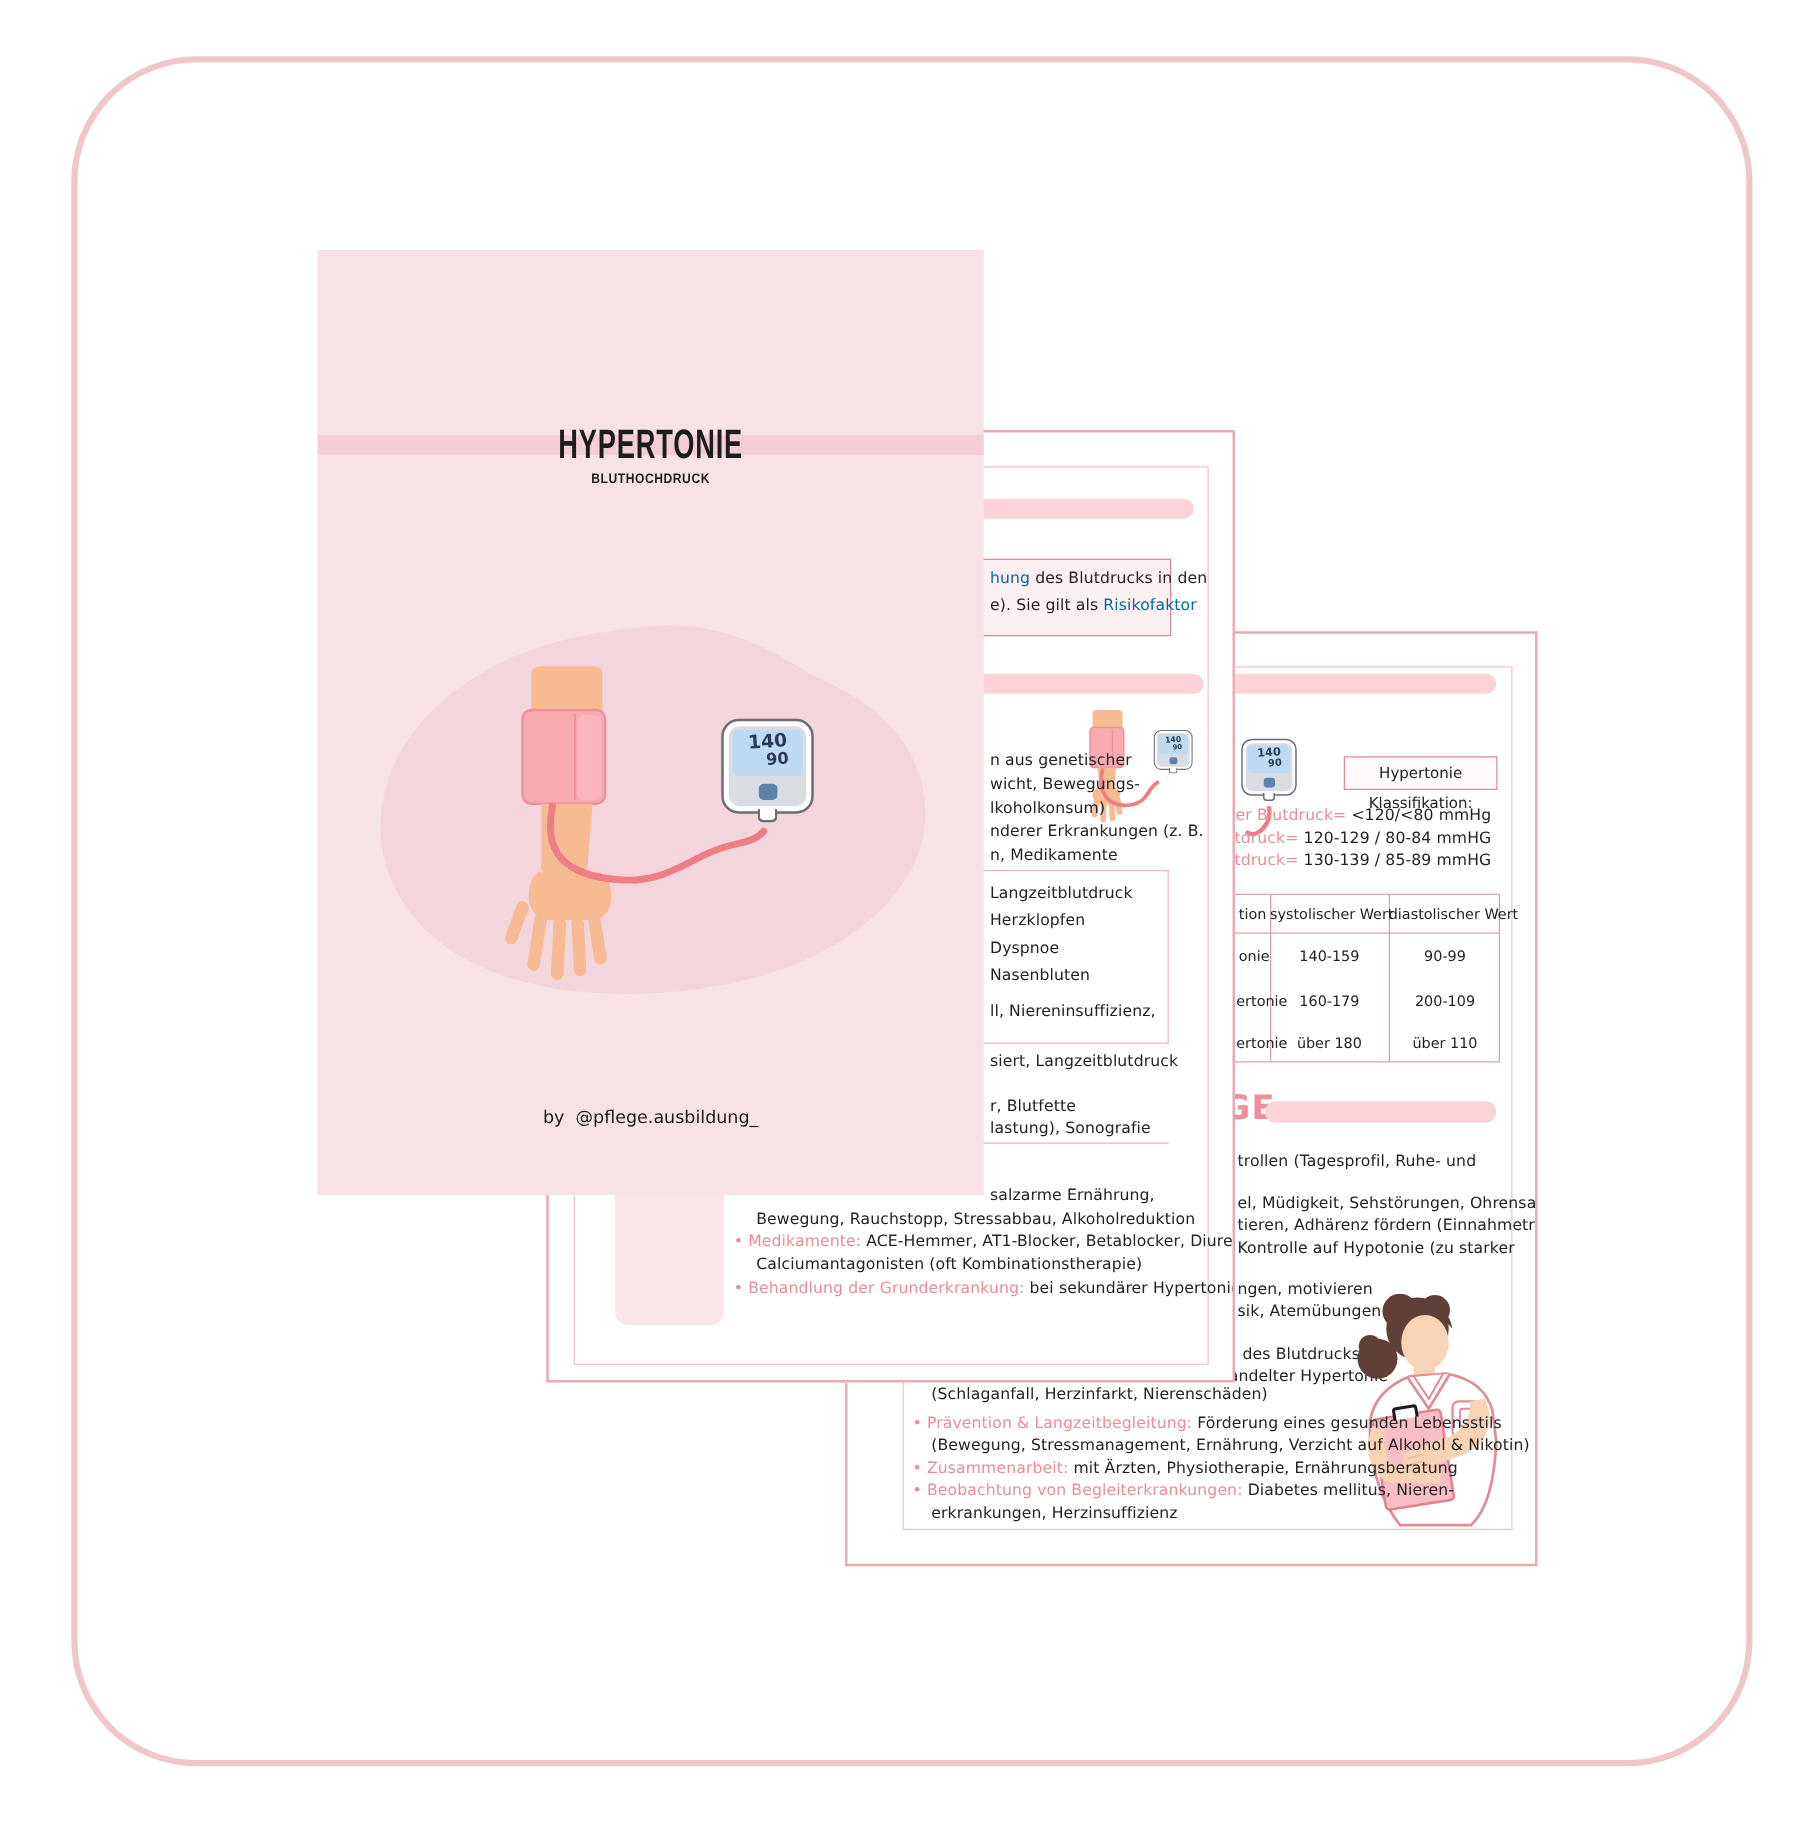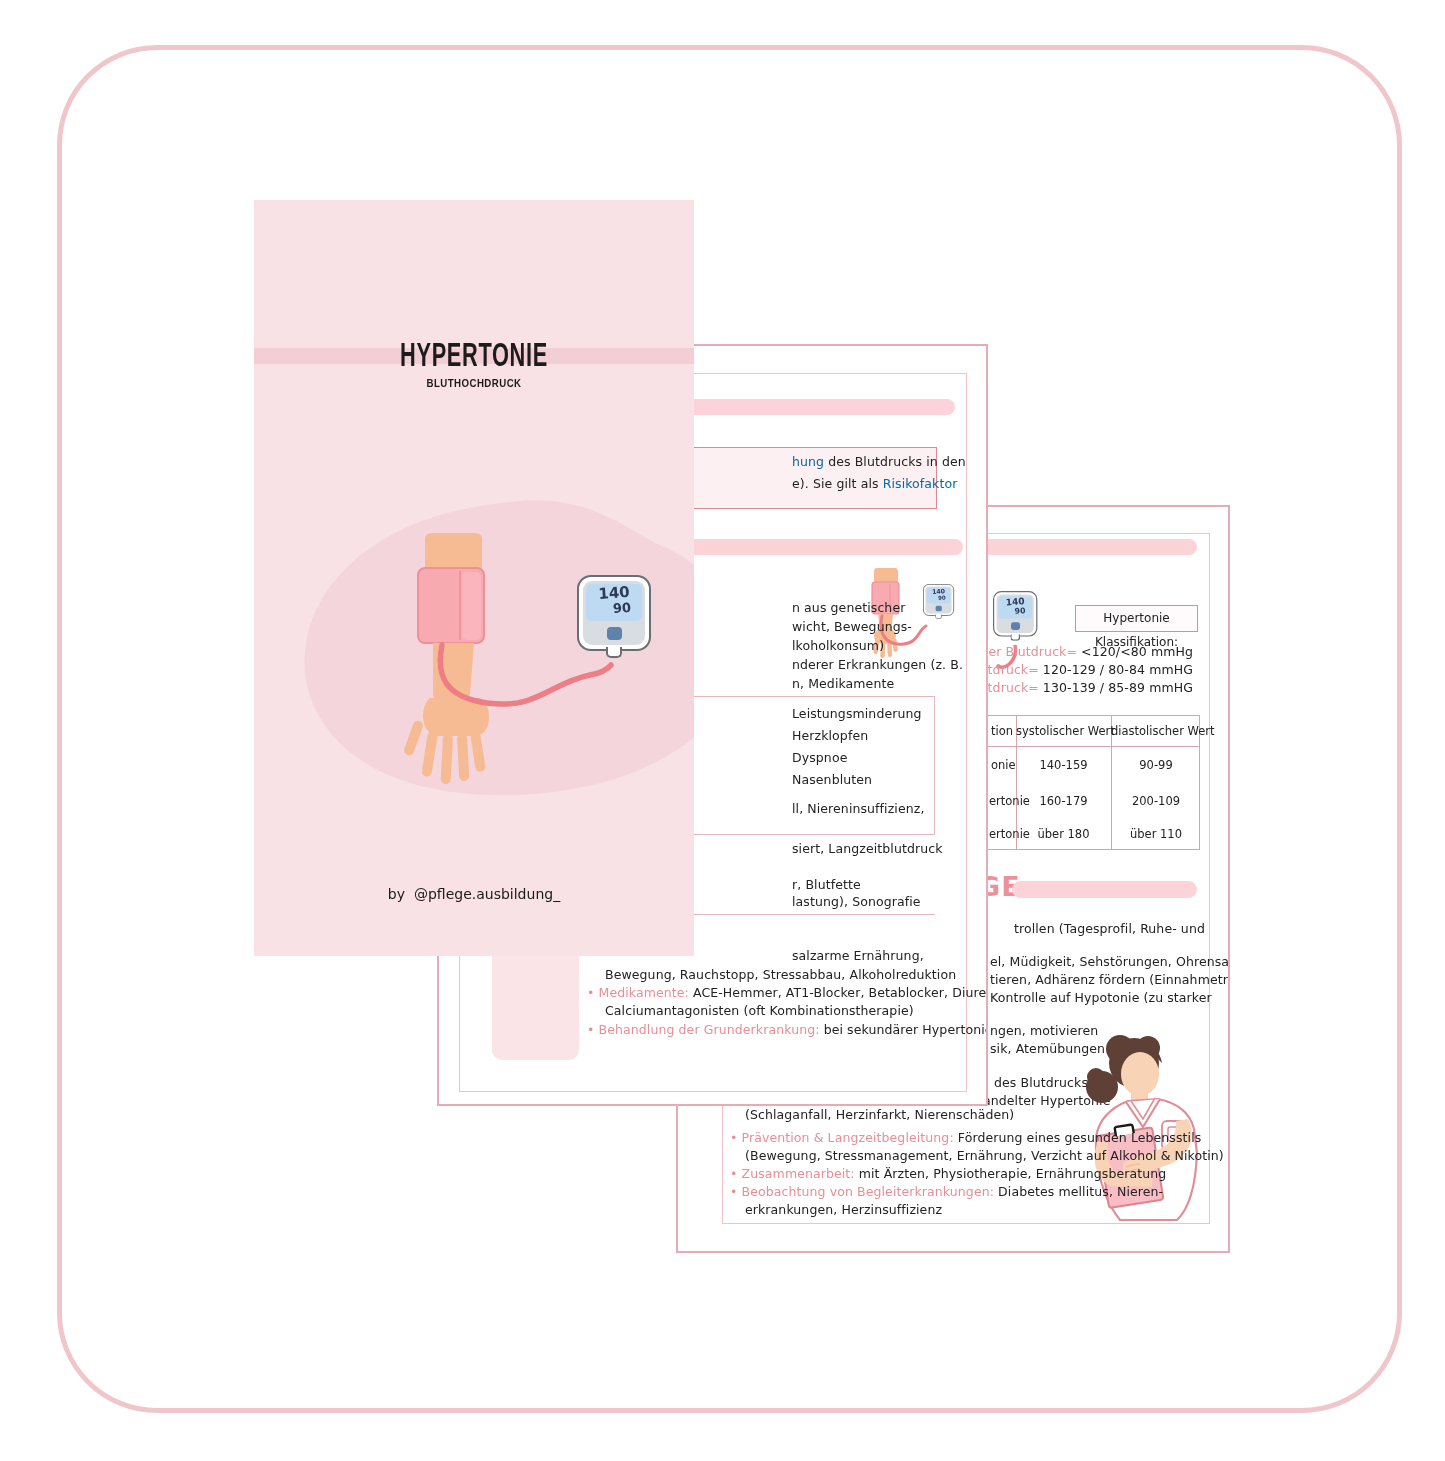--- a/index.html
+++ b/index.html
@@ -11,21 +11,21 @@
   }
   
   #outer-frame {
     position:absolute; left:57px; top:45px; width:1345px; height:1368px;
     border:5px solid #f0c6cb; border-radius:100px;
   }
   
   .sheet { position:absolute; background:#ffffff; border:2px solid #e9abb3; overflow:hidden; }
   #sheet-b { left:676px; top:505px; width:554px; height:748px; z-index:1; }
   #sheet-a { left:437px; top:344px; width:551px; height:762px; z-index:2; }
-  #cover   { position:absolute; left:254px; top:200px; width:440px; height:756px;
+  #cover   { position:absolute; left:254px; top:200px; width:533px; height:756px;
              background:#f9e2e5; z-index:3; overflow:hidden;padding-left:43px; }
   .inner-frame { position:absolute; border:1.5px solid #f2c2c8; }
   
   .txt { position:absolute; white-space:nowrap; font-size:12.5px; line-height:16px;
          color:#222; letter-spacing:.1px; }
   .pink { color:#e78e99; }
   .hl   { color:#0369a1; }
   .bullet::before { content:"•  "; color:#e78e99; }
   .bar { position:absolute; height:16px; background:#fcd3d8; border-radius:9px; }
   
@@ -132,21 +132,21 @@
       <div class="cell" style="left:142px; top:78px; width:90px; text-align:center;">200-109</div>
 
       <div class="cell pink" style="left:20px; top:111px;">ertonie</div>
       <div class="cell" style="left:47px; top:111px; width:95px; text-align:center;">über 180</div>
       <div class="cell" style="left:142px; top:111px; width:90px; text-align:center;">über 110</div>
     </div>
 
     <div id="ge-heading">GE</div>
     <div class="bar" style="left:334px; top:374px; width:185px; height:17px;"></div>
 
-    <div class="txt" style="left:312px; top:414px;margin-left:24px;">trollen (Tagesprofil, Ruhe- und</div>
+    <div class="txt" style="left:312px; top:414px;">trollen (Tagesprofil, Ruhe- und</div>
     <div class="txt" style="left:312px; top:447px;">el, Müdigkeit, Sehstörungen, Ohrensausen</div>
     <div class="txt" style="left:312px; top:465px;">tieren, Adhärenz fördern (Einnahmetreue),</div>
     <div class="txt" style="left:312px; top:483px;">Kontrolle auf Hypotonie (zu starker</div>
     <div class="txt" style="left:312px; top:516px;">ngen, motivieren</div>
     <div class="txt" style="left:312px; top:534px;">sik, Atemübungen</div>
     <div class="txt" style="left:316px; top:568px;">des Blutdrucks,</div>
     <div class="txt" style="left:305px; top:586px;">andelter Hypertonie</div>
 
     <svg style="position:absolute; left:398px; top:528px;" width="134" height="192" viewBox="0 0 134 192">
       <circle cx="58" cy="28" r="25" fill="#5e4037"></circle>
@@ -217,21 +217,21 @@
       </div>
     </div>
 
     <div class="txt" style="left:353px; top:254px;">n aus genetischer</div>
     <div class="txt" style="left:353px; top:273px;">wicht, Bewegungs-</div>
     <div class="txt" style="left:353px; top:292px;">lkoholkonsum)</div>
     <div class="txt" style="left:353px; top:311px;">nderer Erkrankungen (z. B.</div>
     <div class="txt" style="left:353px; top:330px;">n, Medikamente</div>
 
     <div class="sym-box"></div>
-    <div class="txt" style="left:353px; top:360px;">Leistungsminderung</div>
+    <div class="txt" style="left:353px; top:360px;">Langzeitblutdruck</div>
     <div class="txt" style="left:353px; top:382px;">Herzklopfen</div>
     <div class="txt" style="left:353px; top:404px;">Dyspnoe</div>
     <div class="txt" style="left:353px; top:426px;">Nasenbluten</div>
     <div class="txt" style="left:353px; top:455px;">ll, Niereninsuffizienz,</div>
 
     <div class="txt" style="left:353px; top:495px;">siert, Langzeitblutdruck</div>
     <div class="txt" style="left:353px; top:531px;">r, Blutfette</div>
     <div class="txt" style="left:353px; top:548px;">lastung), Sonografie</div>
     <div class="divider" style="left:40px; top:568px; width:456px;"></div>
 

